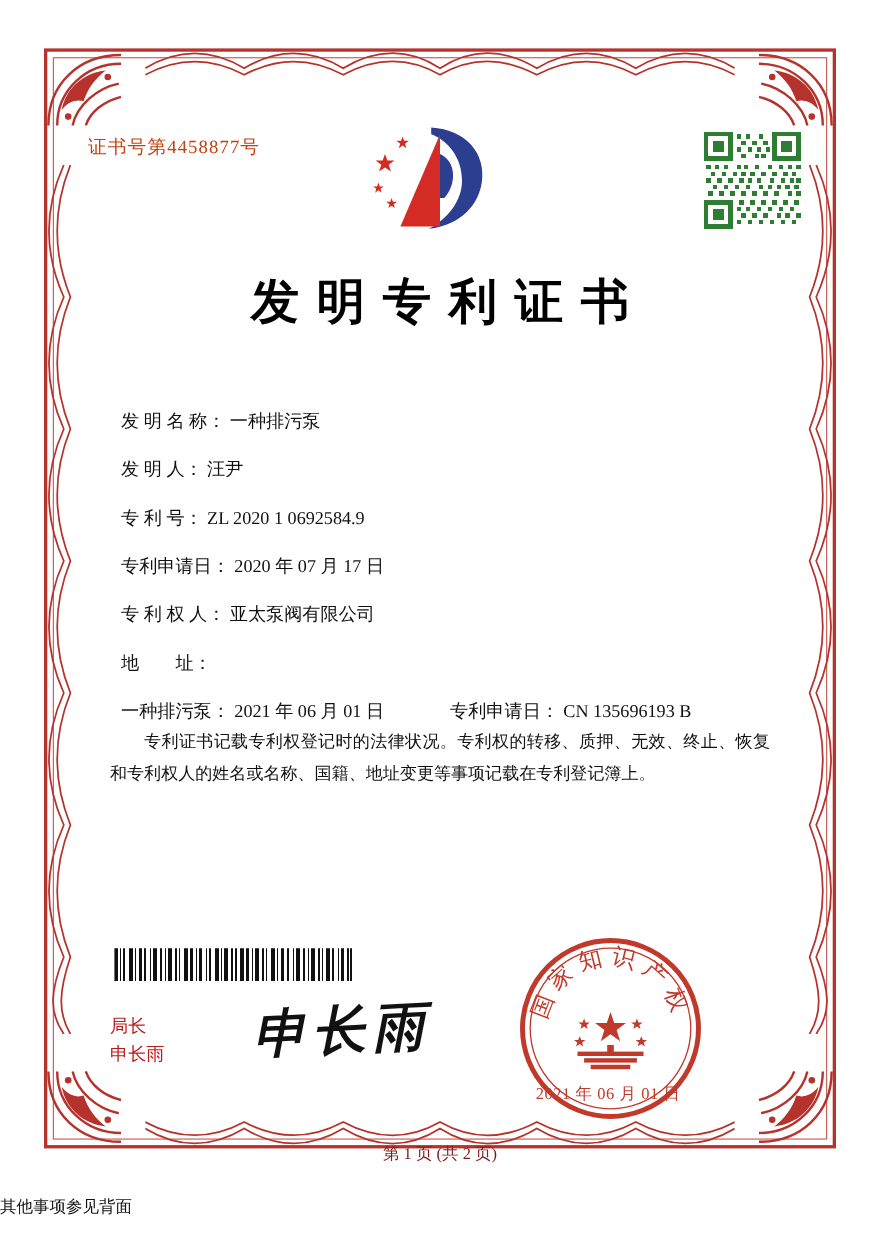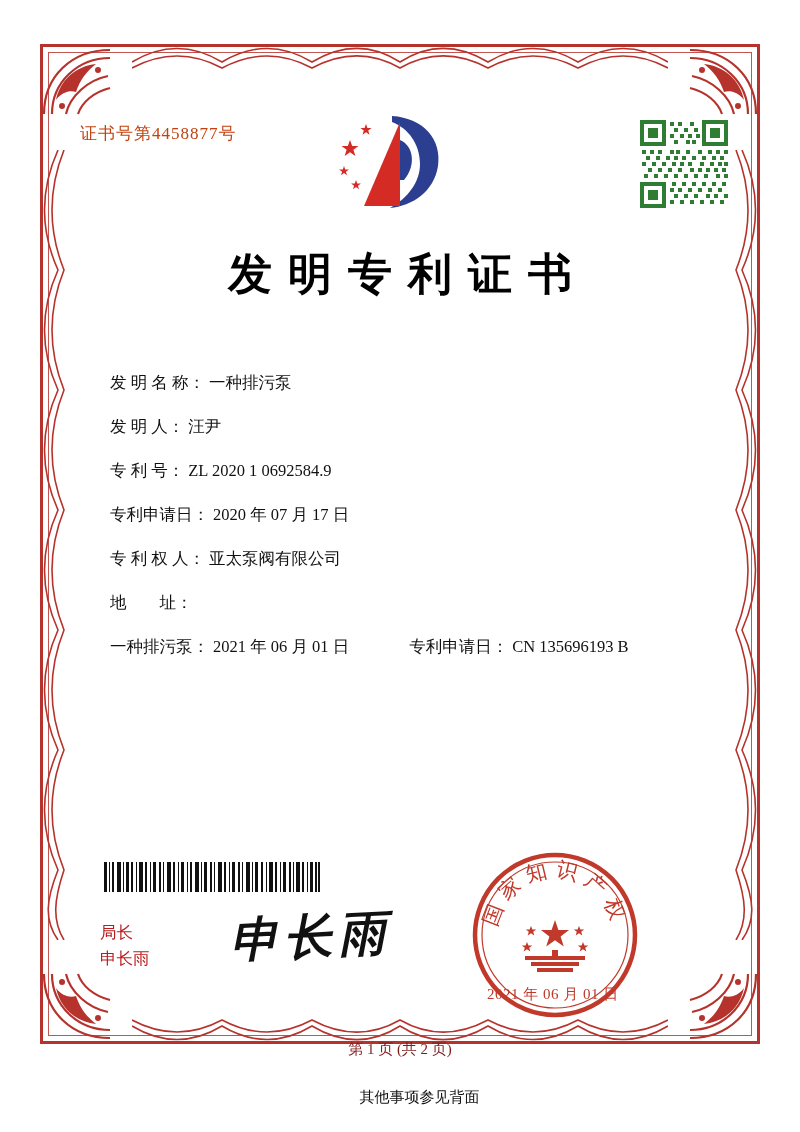--- a/index.html
+++ b/index.html
@@ -168,24 +168,22 @@
   .page-footer {
     position: absolute;
     left: 0; right: 0; top: 1040px;
     text-align: center;
     font-size: 15px;
     color: #7f1d1d;
   }
   .page-note {
     position: absolute;
     left: 0; right: 0; top: 1088px;
-    text-align: center;
     font-size: 15px;
     color: #111;
-    padding-left: 39px;
   }
 </style>
 </head>
 <body>
 
 <div class="page-border-outer"></div>
 <div class="page-border-inner"></div>
 
 <div class="corner corner-tl">
   <svg width="96" height="80" viewBox="0 0 96 80">
@@ -443,20 +441,21 @@
     <span class="field-value">2021 年 06 月 01 日</span>
     <span class="field-gap"></span>
     <span class="field-label">专利申请日</span>
     <span class="field-colon">：</span>
     <span class="field-value">CN 135696193 B</span>
   </div>
 
 </div>
 
 <div class="paragraphs">
+  <p>专利证书记载专利权登记时的法律状况。专利权的转移、质押、无效、终止、恢复和专利权人的姓名或名称、国籍、地址变更等事项记载在专利登记簿上。</p>
 </div>
 
 <div class="barcode">
   <svg width="216" height="30" viewBox="0 0 216 30" shape-rendering="crispEdges">
     <rect width="216" height="30" fill="#ffffff"></rect>
     <g fill="#111111">
       <rect x="0" y="0" width="3" height="30"></rect>
         <rect x="5" y="0" width="1" height="30"></rect>
       <rect x="8" y="0" width="2" height="30"></rect>
         <rect x="13" y="0" width="4" height="30"></rect>

